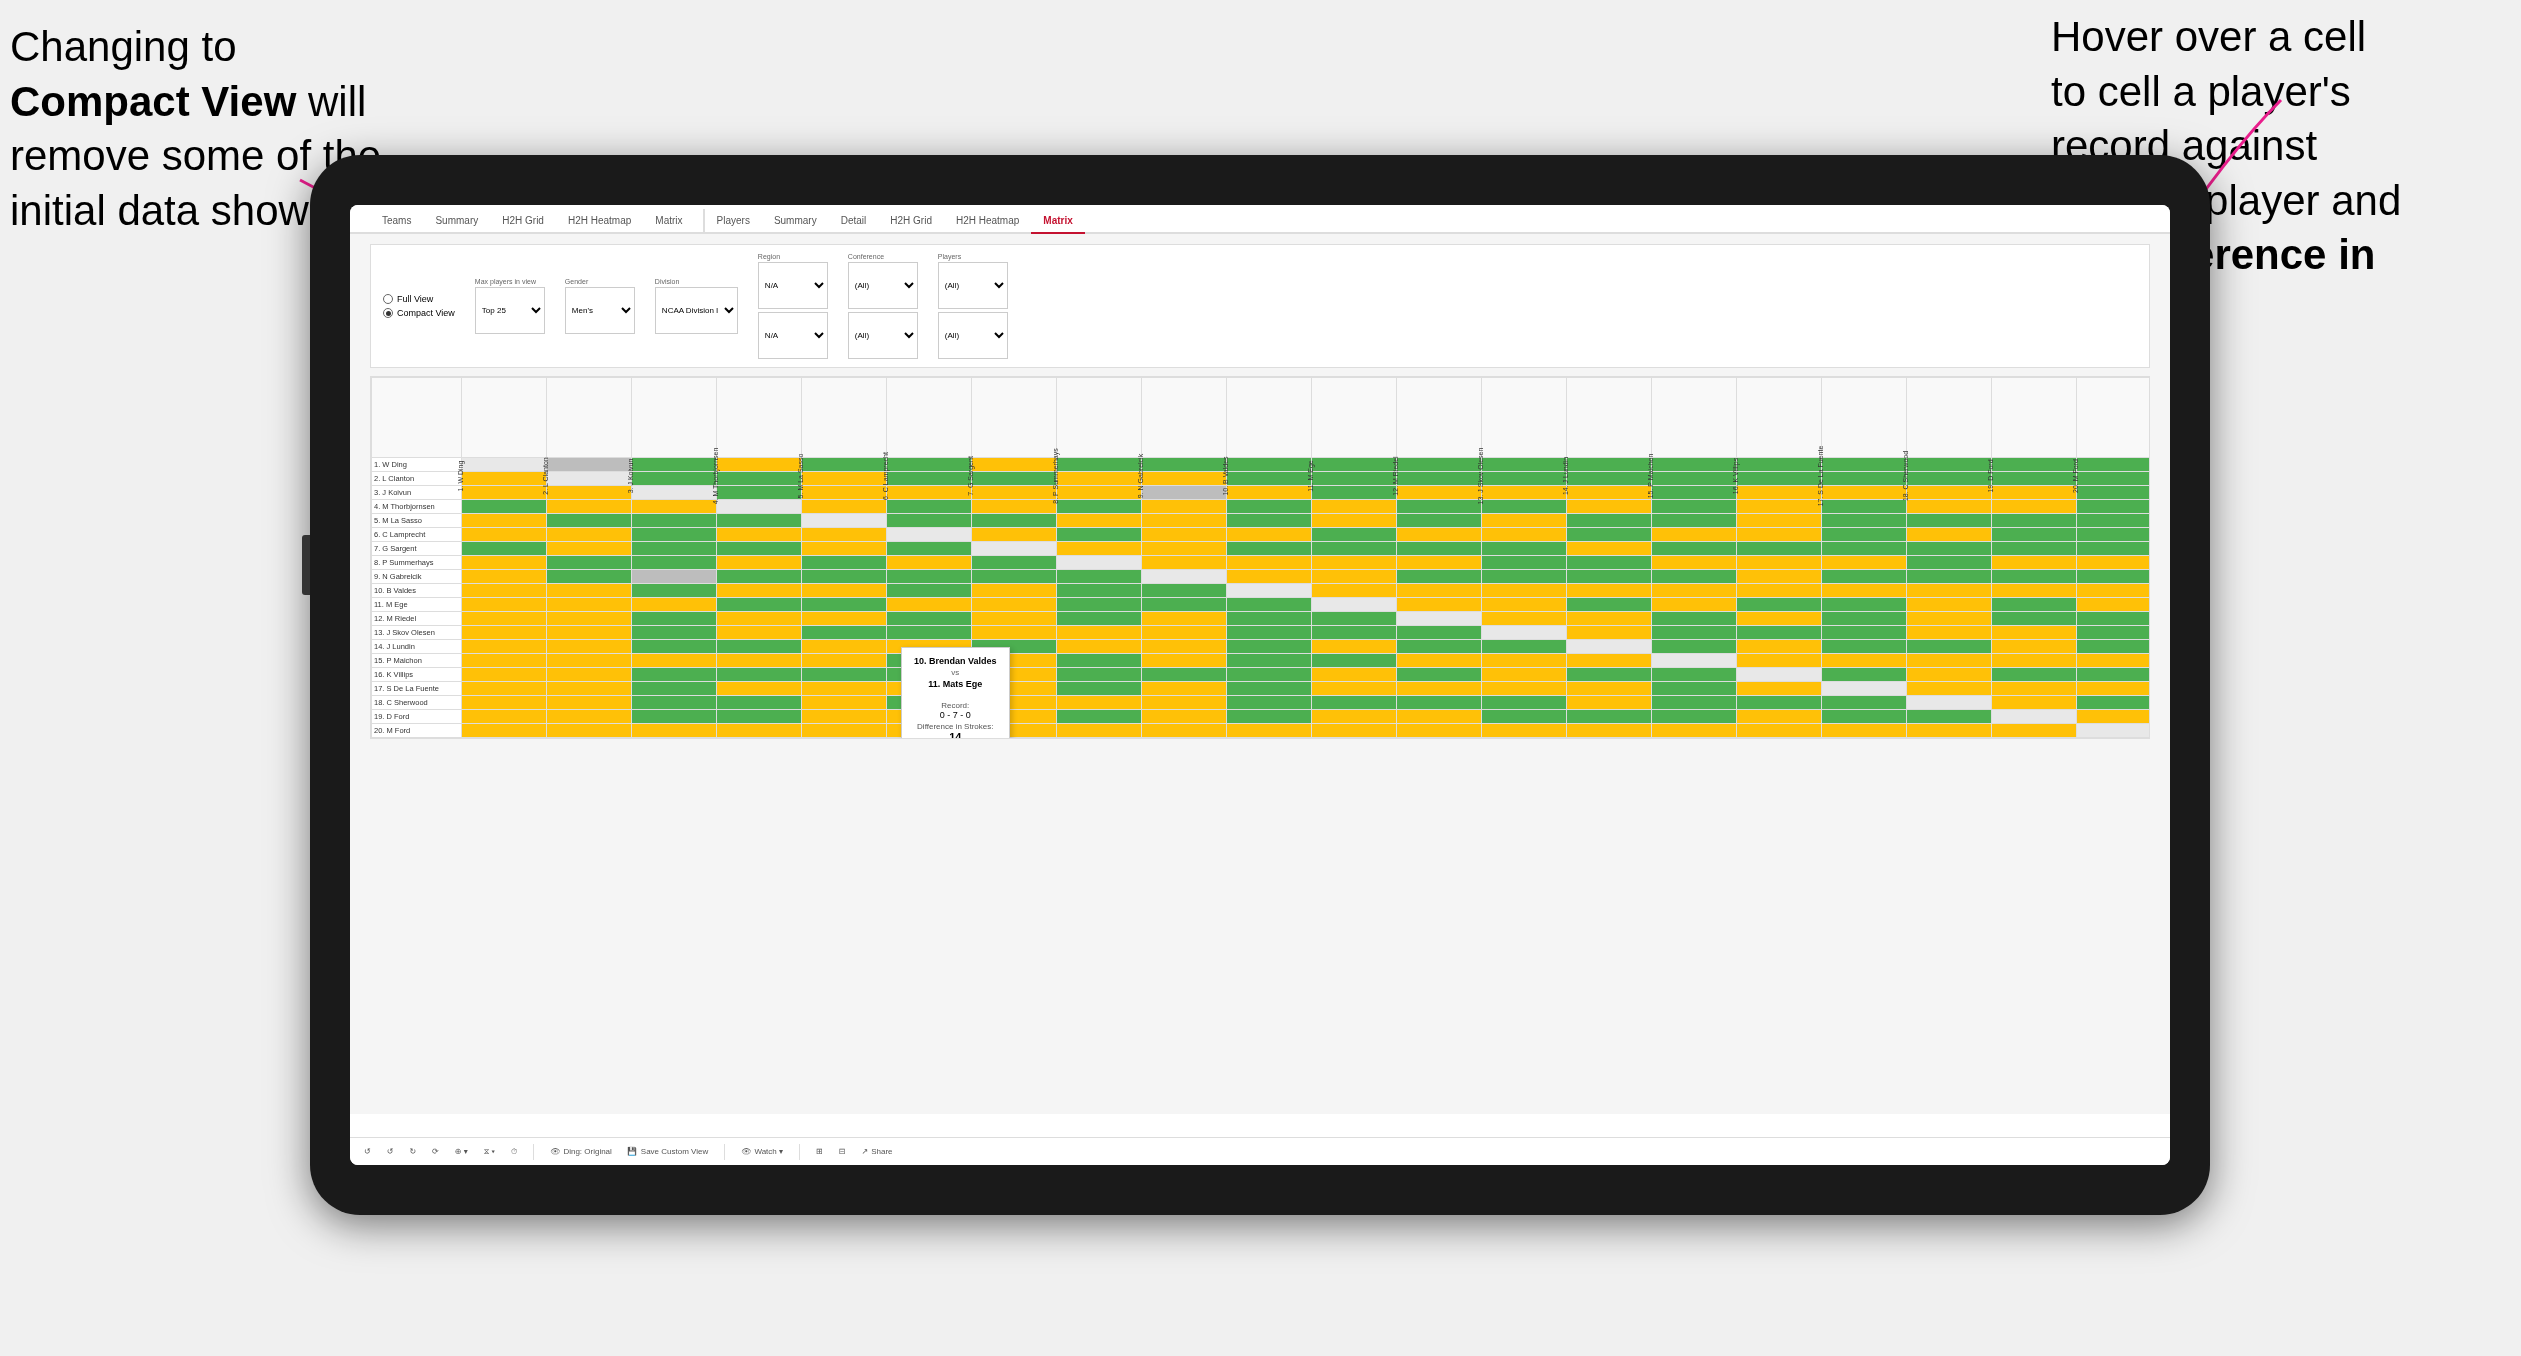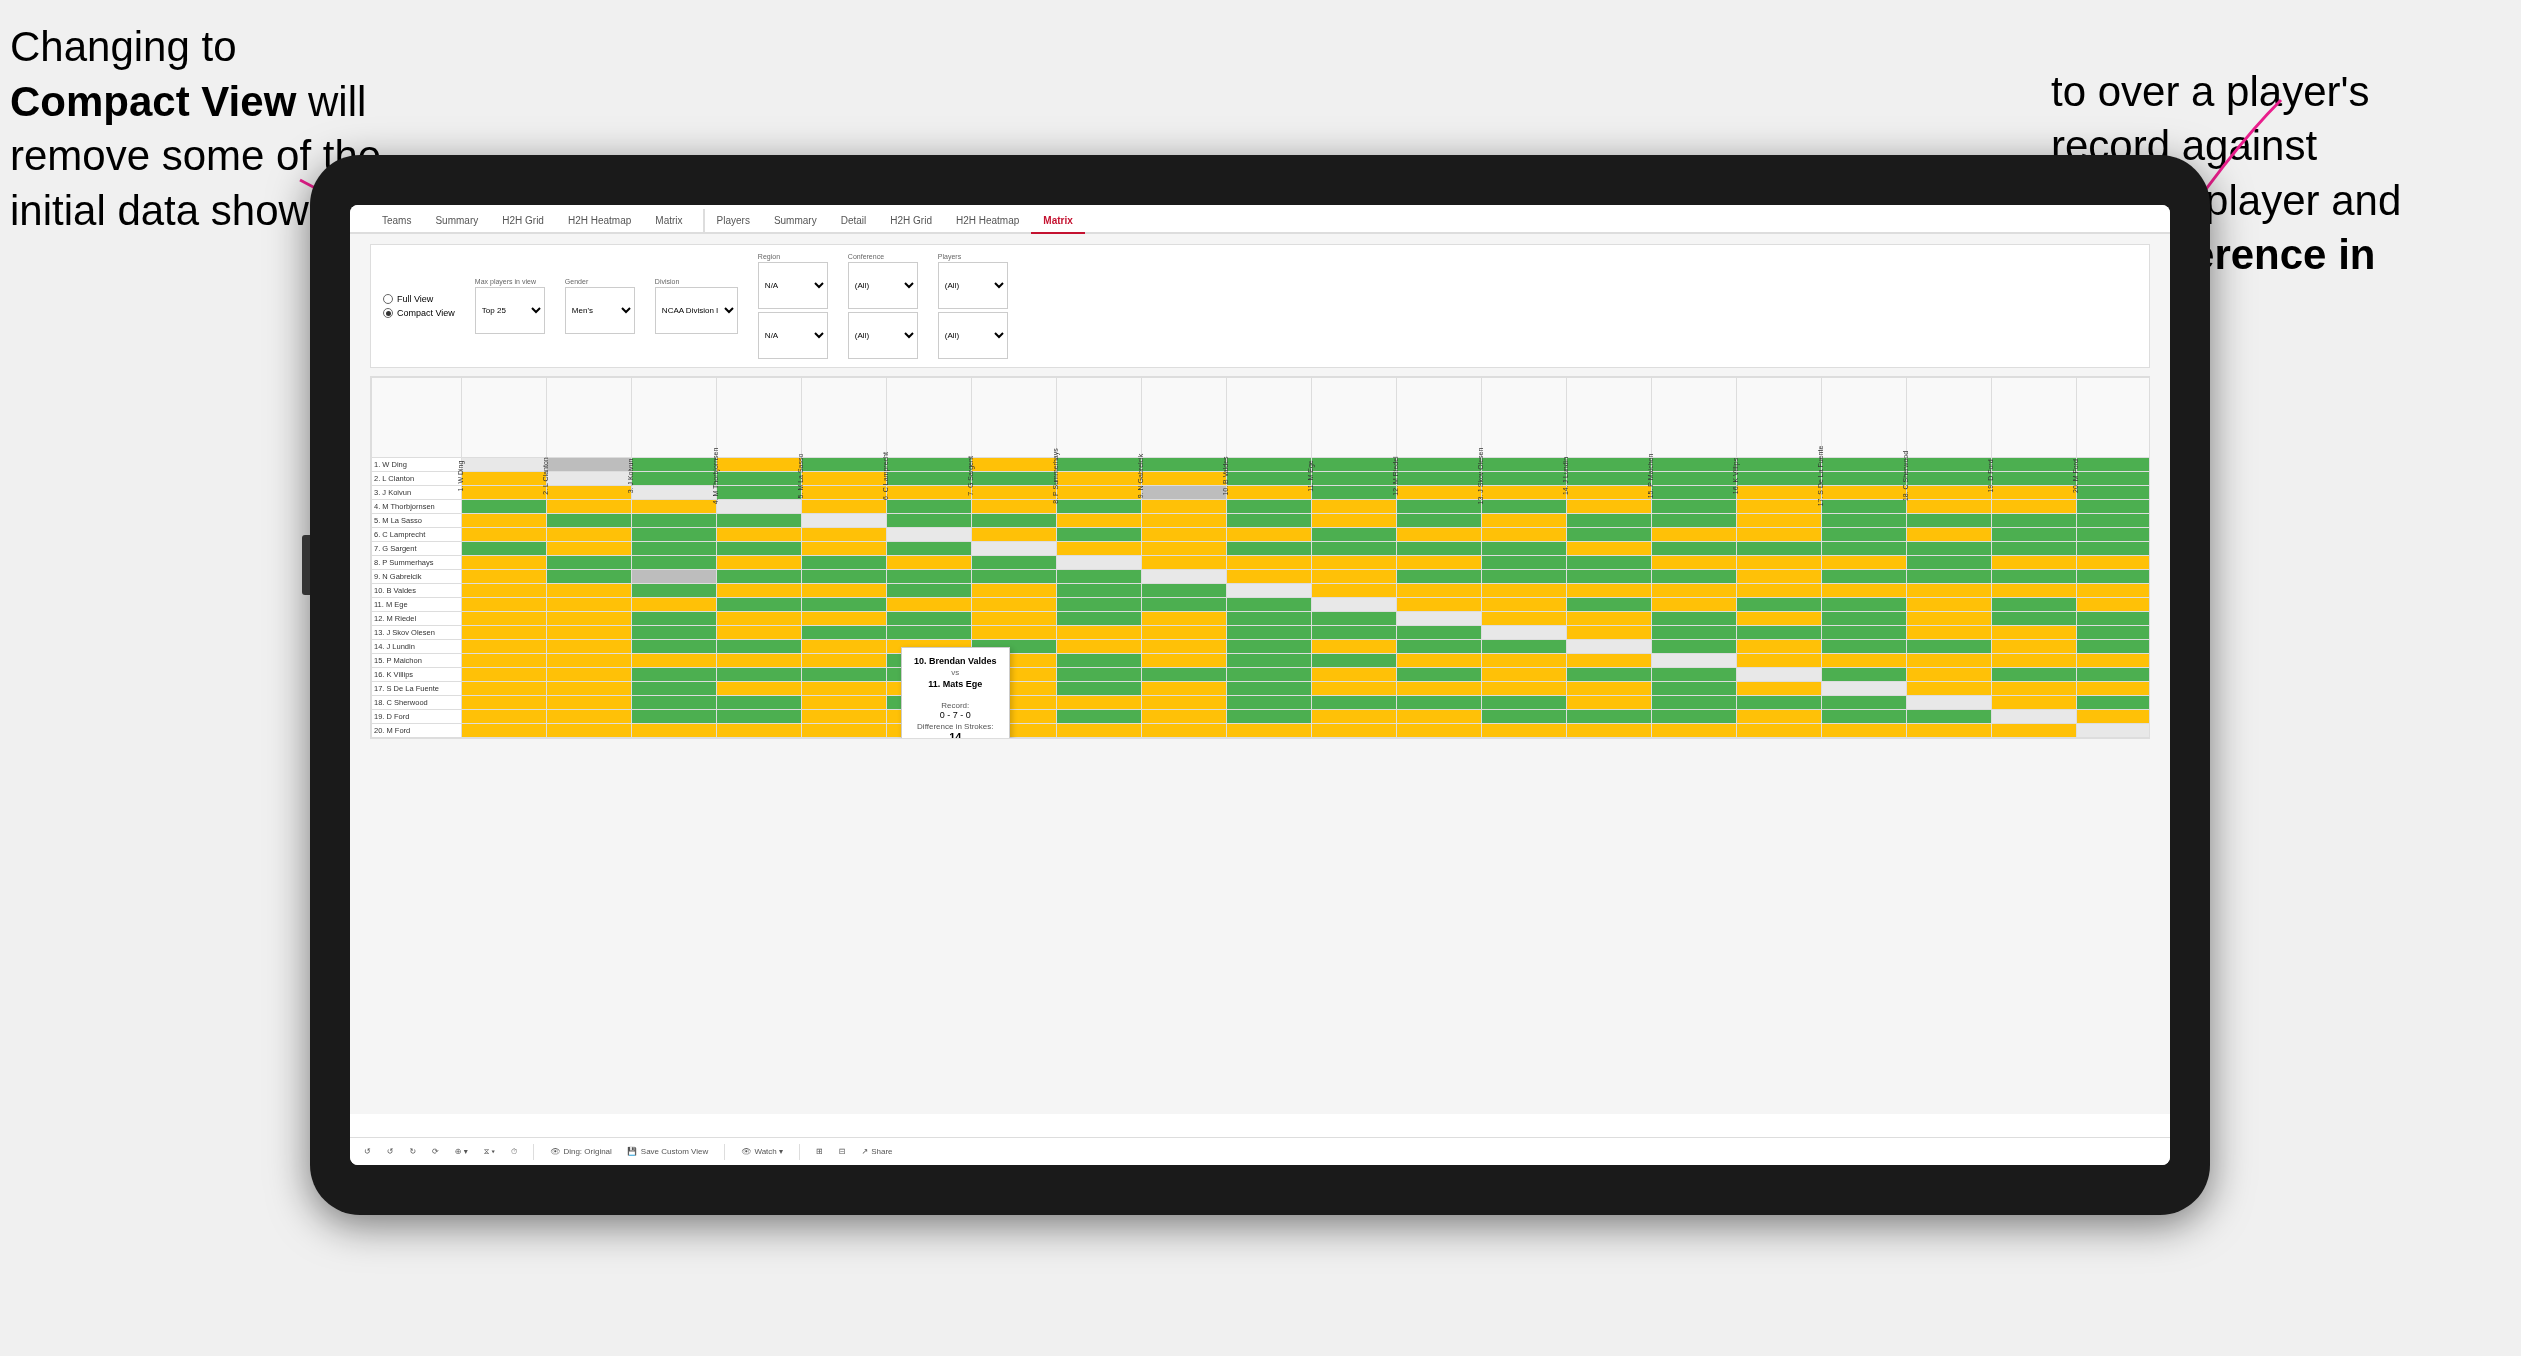--- a/index.html
+++ b/index.html
@@ -347,22 +347,22 @@
 <body>
 
 <div class="annotation-left">
   <span>Changing to</span><br>
   <span style="font-weight:bold;">Compact View</span><span> will</span><br>
   <span>remove some of the</span><br>
   <span>initial data shown</span>
 </div>
 
 <div class="annotation-right">
-  <br>
-  <span>to over a player's</span><br>
+  <span>Hover over a cell</span><br>
+  <span>to cell a player's</span><br>
   <span>record against</span><br>
   <span>another player and</span><br>
   <span>the <strong>Difference in</strong></span><br>
   <strong>Strokes</strong>
 </div>
 
 <svg class="arrow-svg" style="position:absolute; top:160px; left:220px; width:320px; height:280px;">
   <defs>
     <marker id="arrowhead-left" markerWidth="8" markerHeight="6" refX="8" refY="3" orient="auto">
       <polygon points="0 0, 8 3, 0 6" fill="#e91e8c"></polygon>

